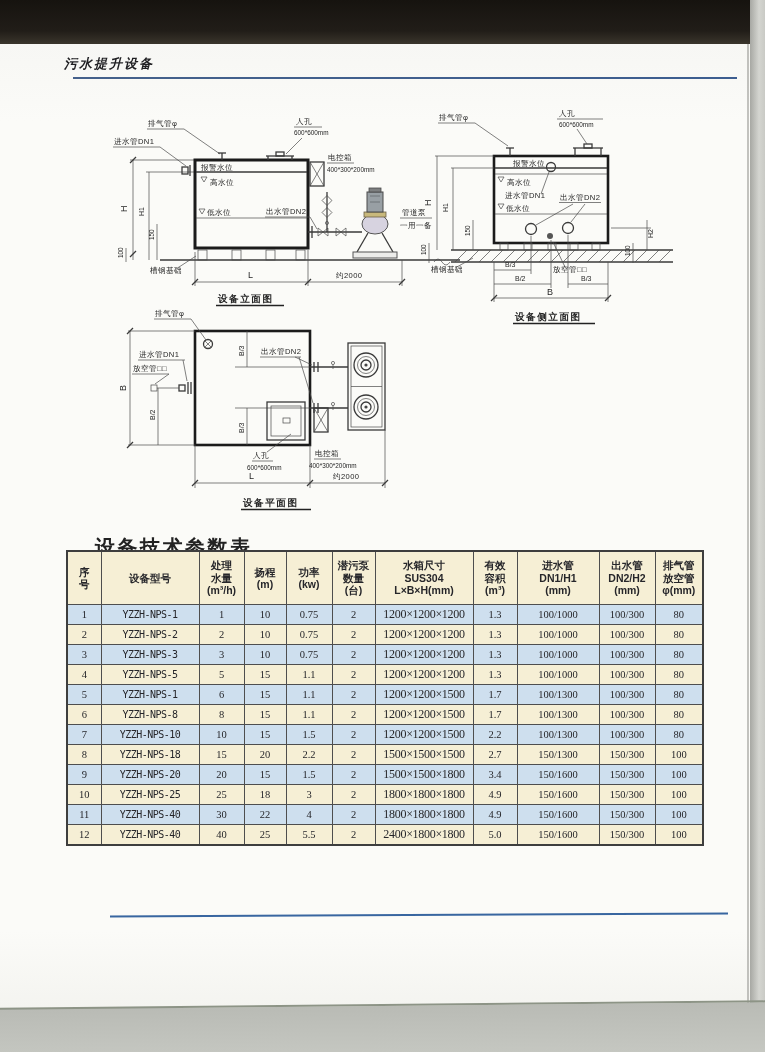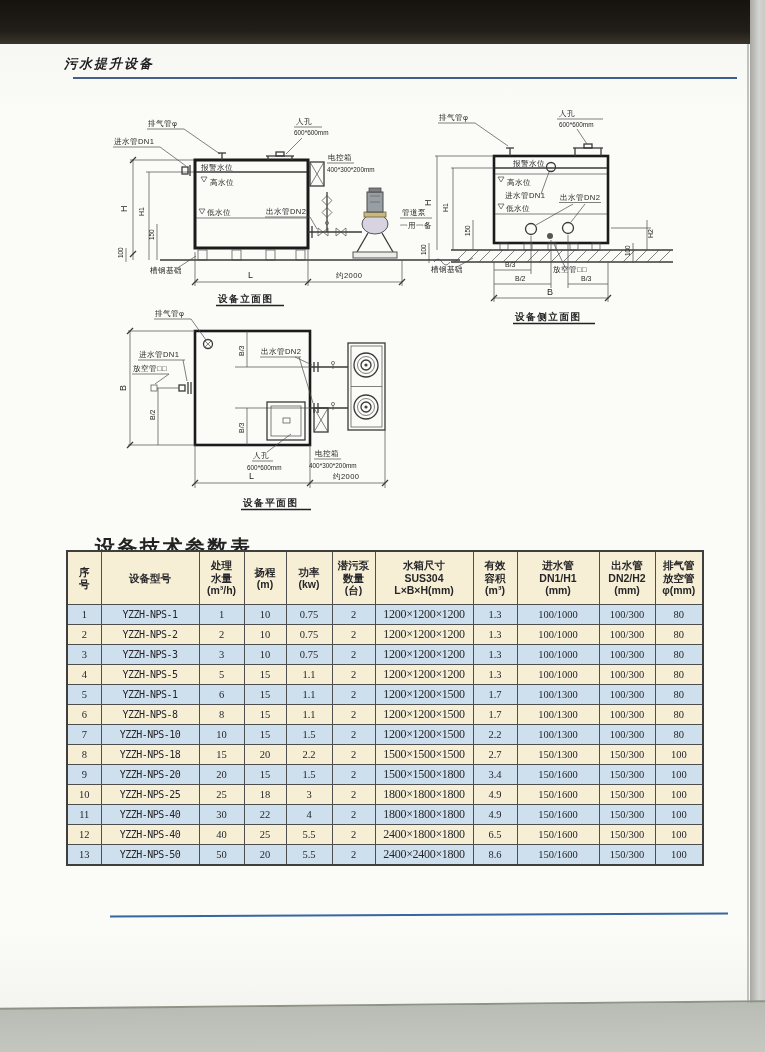--- a/index.html
+++ b/index.html
@@ -617,34 +617,21 @@
             <td class="c10">100</td>
           </tr>
           <tr>
             <td class="c0">12</td>
             <td class="c1">YZZH-NPS-40</td>
             <td class="c2">40</td>
             <td class="c3">25</td>
             <td class="c4">5.5</td>
             <td class="c5">2</td>
             <td class="c6">2400×1800×1800</td>
-            <td class="c7">6.5</td>
-            <td class="c8">150/1600</td>
-            <td class="c9">150/300</td>
-            <td class="c10">100</td>
-          </tr>
-          <tr>
-            <td class="c0">13</td>
-            <td class="c1">YZZH-NPS-50</td>
-            <td class="c2">50</td>
-            <td class="c3">20</td>
-            <td class="c4">5.5</td>
-            <td class="c5">2</td>
-            <td class="c6">2400×2400×1800</td>
-            <td class="c7">8.6</td>
+            <td class="c7">5.0</td>
             <td class="c8">150/1600</td>
             <td class="c9">150/300</td>
             <td class="c10">100</td>
           </tr>
         </tbody>
     </table>
 
     <div class="footer-rule"></div>
   </div>
   <div class="right-edge-line"></div>

